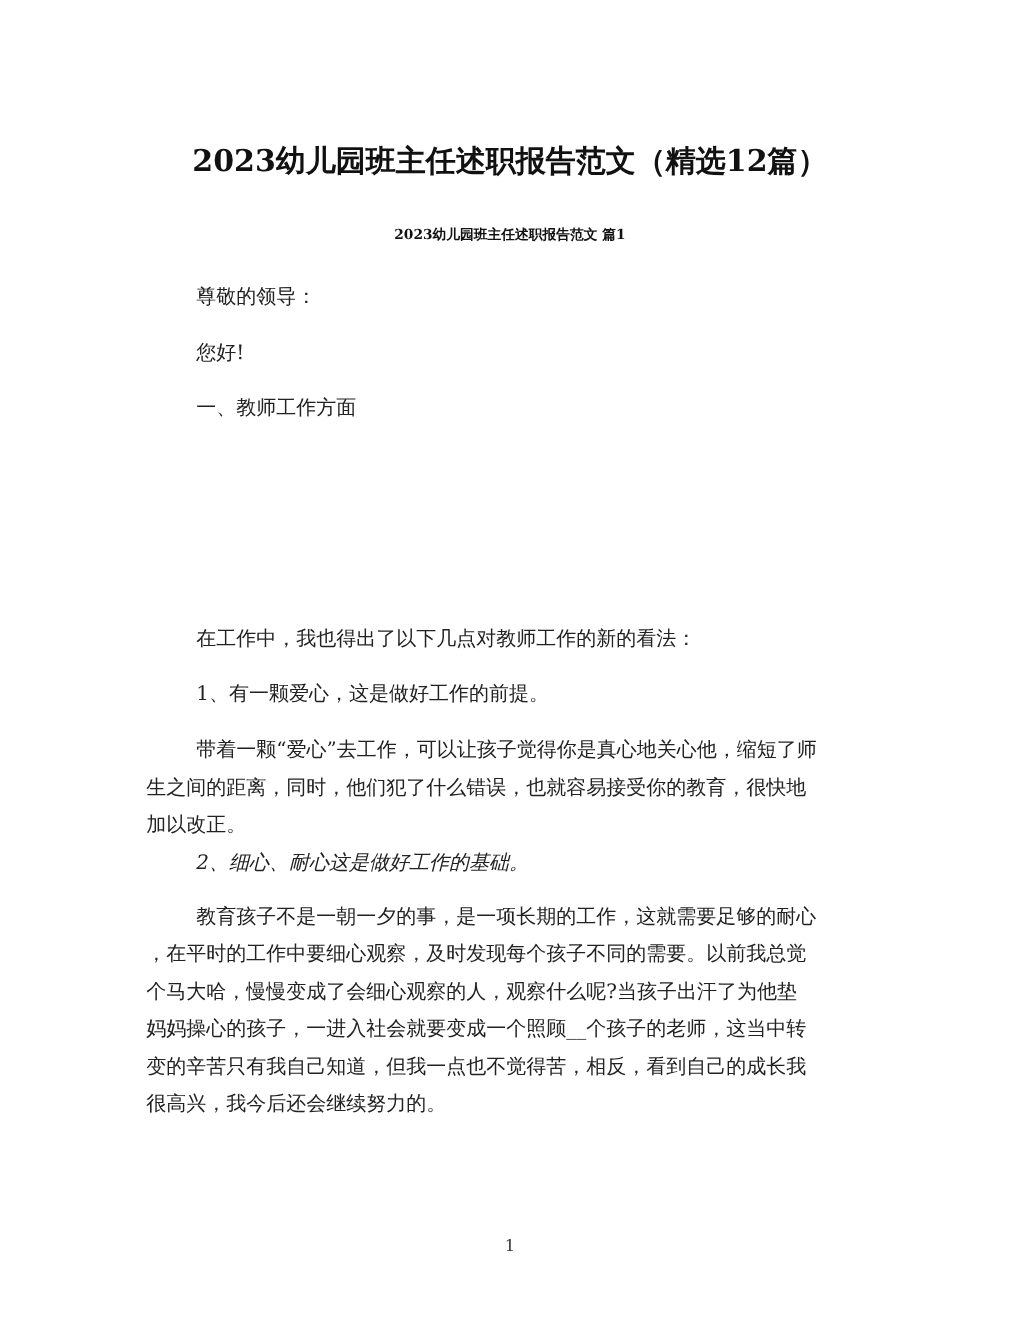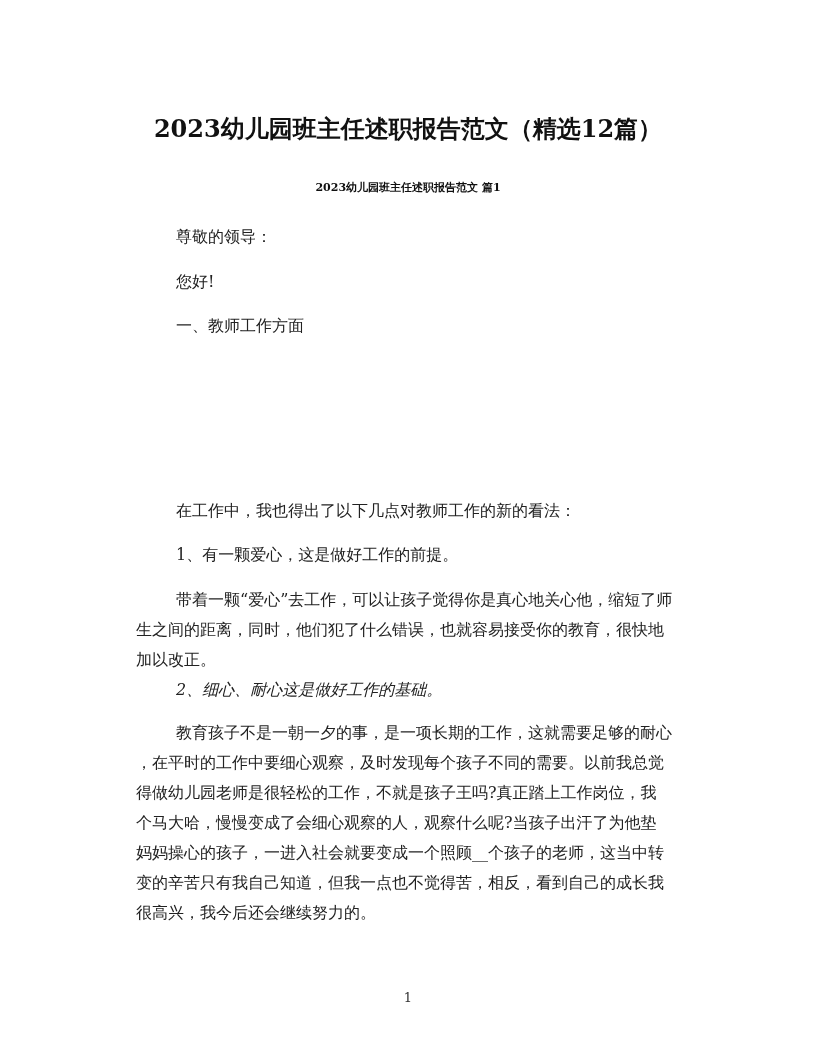--- a/index.html
+++ b/index.html
@@ -42,21 +42,20 @@
       font-weight: bold;
       color: #111;
     }
     .body {
       position: absolute;
       left: 117px;
       width: 600px;
       font-size: 16px;
       line-height: 30px;
       color: #222;
-      margin-left: 19px;
     }
     .p {
       margin: 0;
       white-space: pre-wrap;
     }
     .line { display: block; white-space: nowrap; }
     .indent { padding-left: 40px; }
     .page-number {
       position: absolute;
       top: 990px;
@@ -99,21 +98,20 @@
     <span class="line">加以改正。</span>
   </div>
 
   <div class="body" style="top:675px;font-style:italic;">
     <p class="p indent">2、细心、耐心这是做好工作的基础。</p>
   </div>
 
   <div class="body" style="top:718px;">
     <span class="line indent">教育孩子不是一朝一夕的事，是一项长期的工作，这就需要足够的耐心</span>
     <span class="line">，在平时的工作中要细心观察，及时发现每个孩子不同的需要。以前我总觉</span>
-    <span class="line">得做幼儿园老师是很轻松的工作，不就是孩子王吗?真正踏上工作岗位，我</span>
     <span class="line">个马大哈，慢慢变成了会细心观察的人，观察什么呢?当孩子出汗了为他垫</span>
     <span class="line">妈妈操心的孩子，一进入社会就要变成一个照顾__个孩子的老师，这当中转</span>
     <span class="line">变的辛苦只有我自己知道，但我一点也不觉得苦，相反，看到自己的成长我</span>
     <span class="line">很高兴，我今后还会继续努力的。</span>
   </div>
 
   <div class="page-number">1</div>
 </div>
 
 </body></html>

